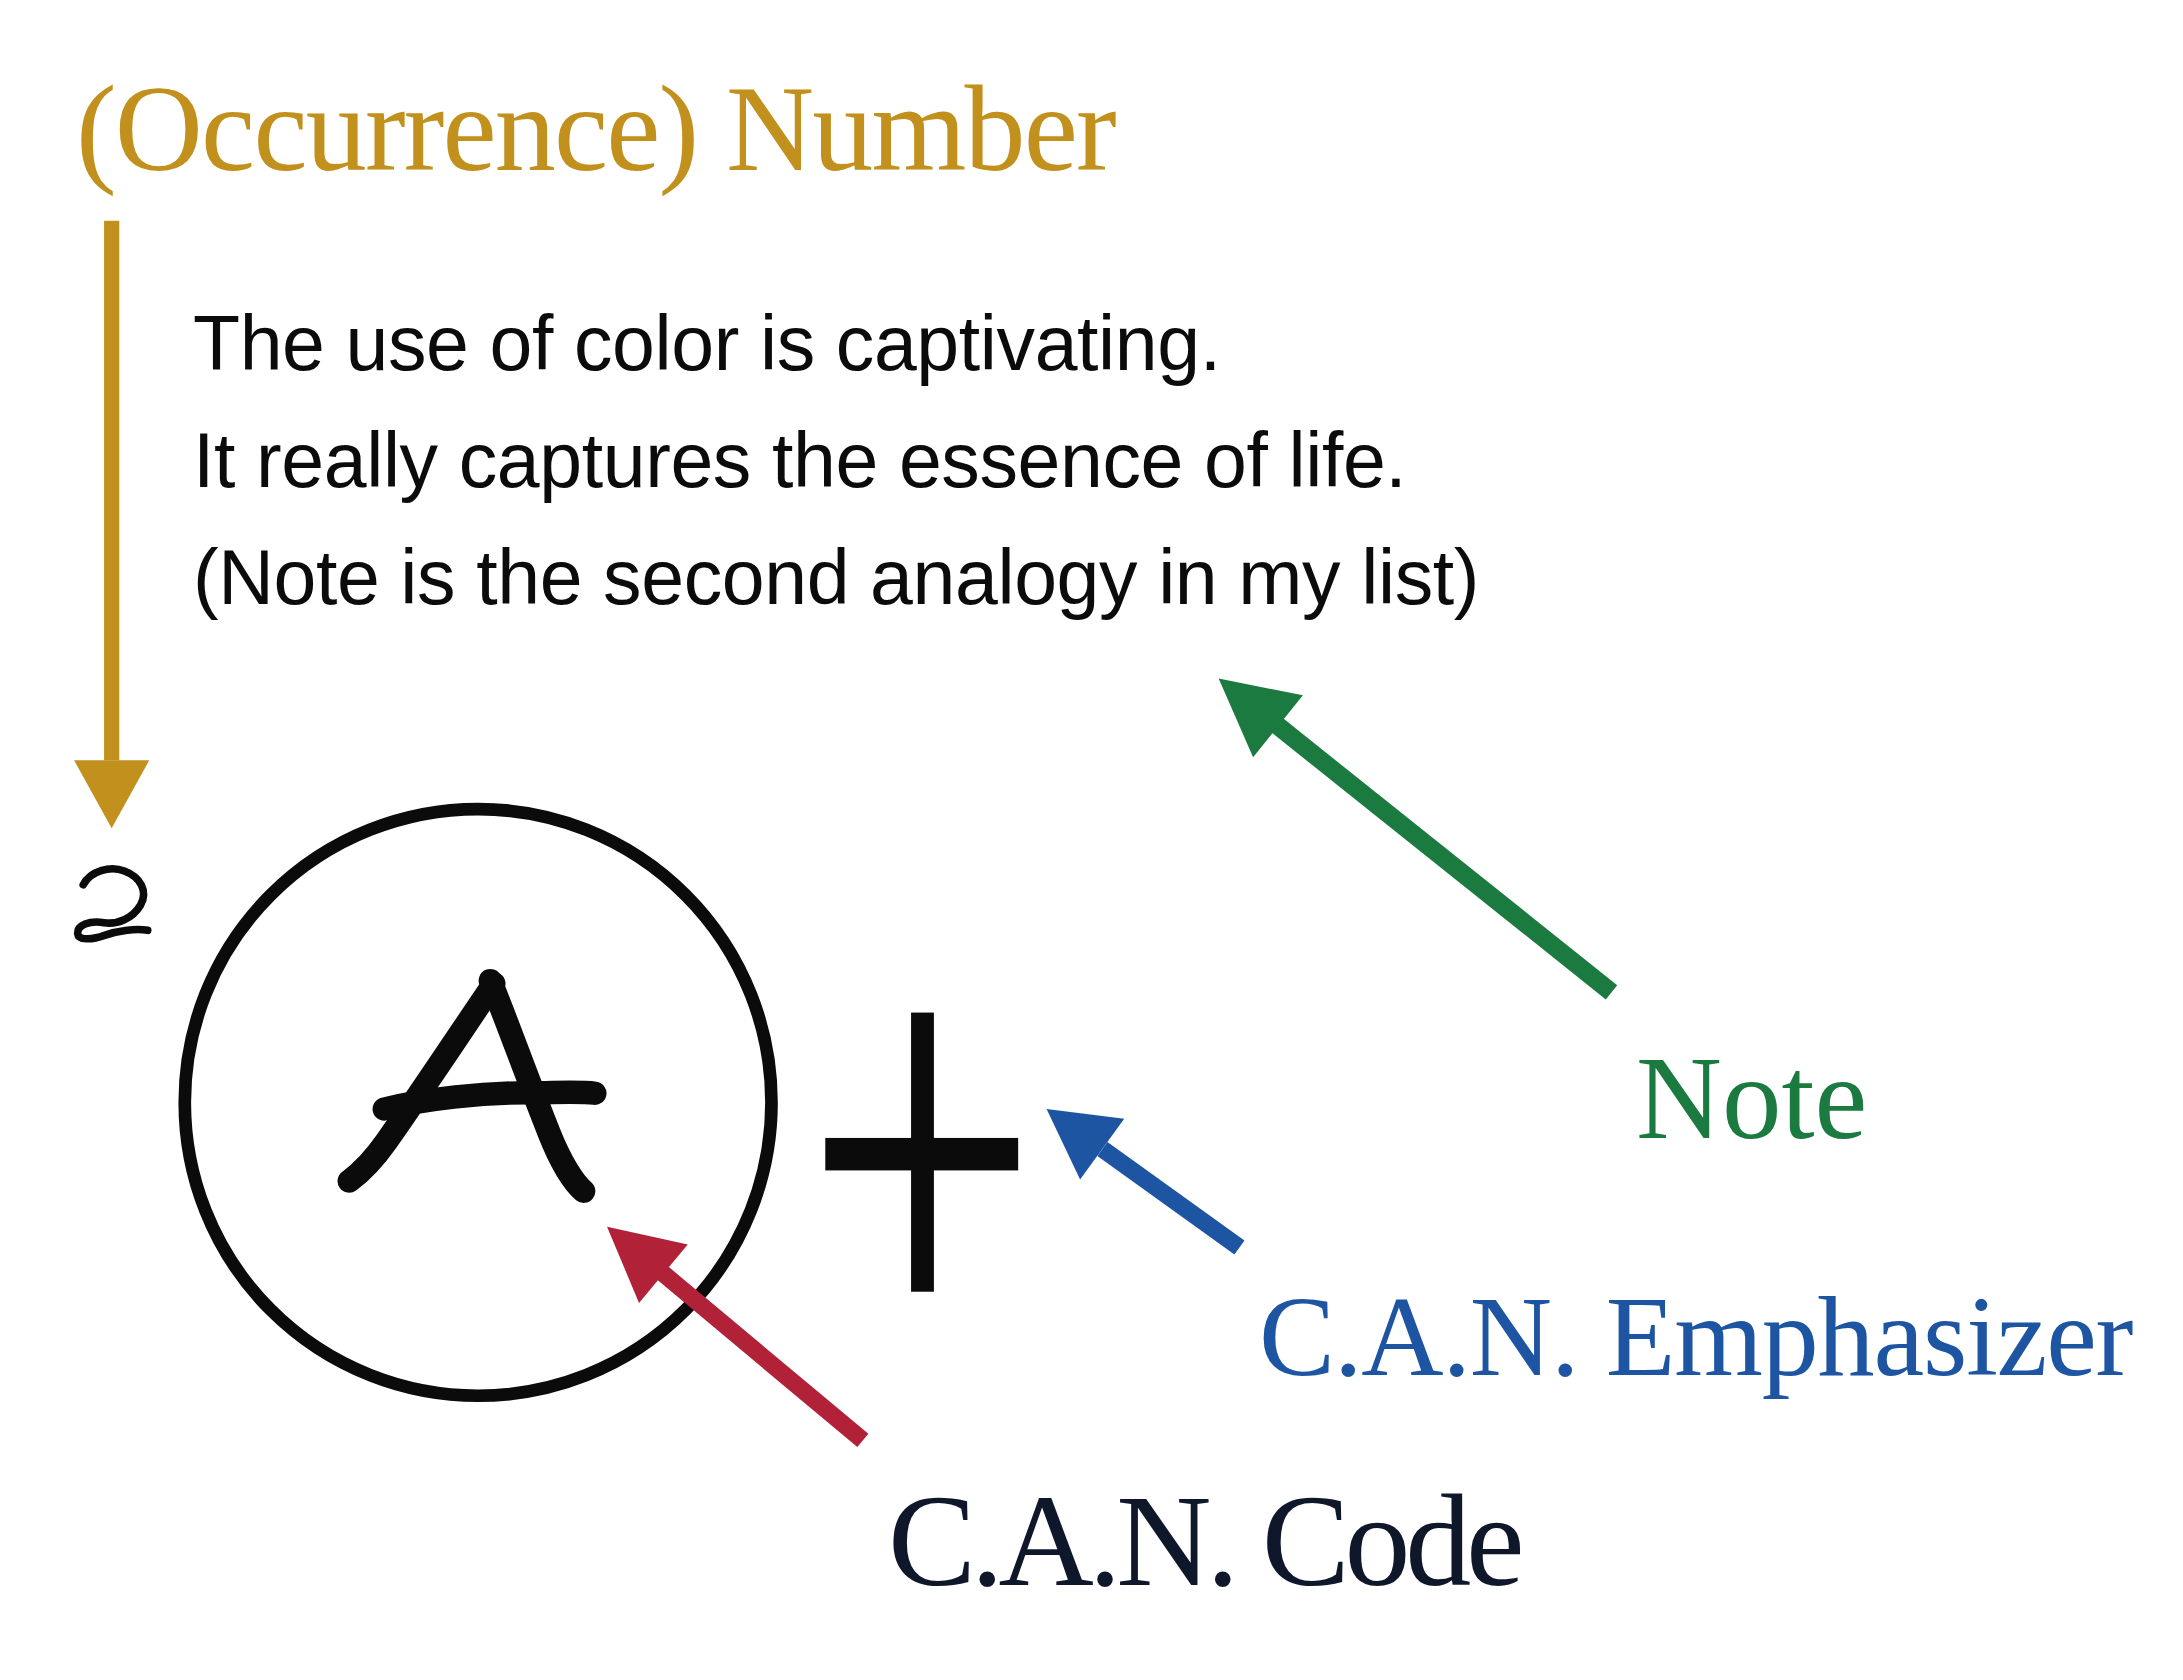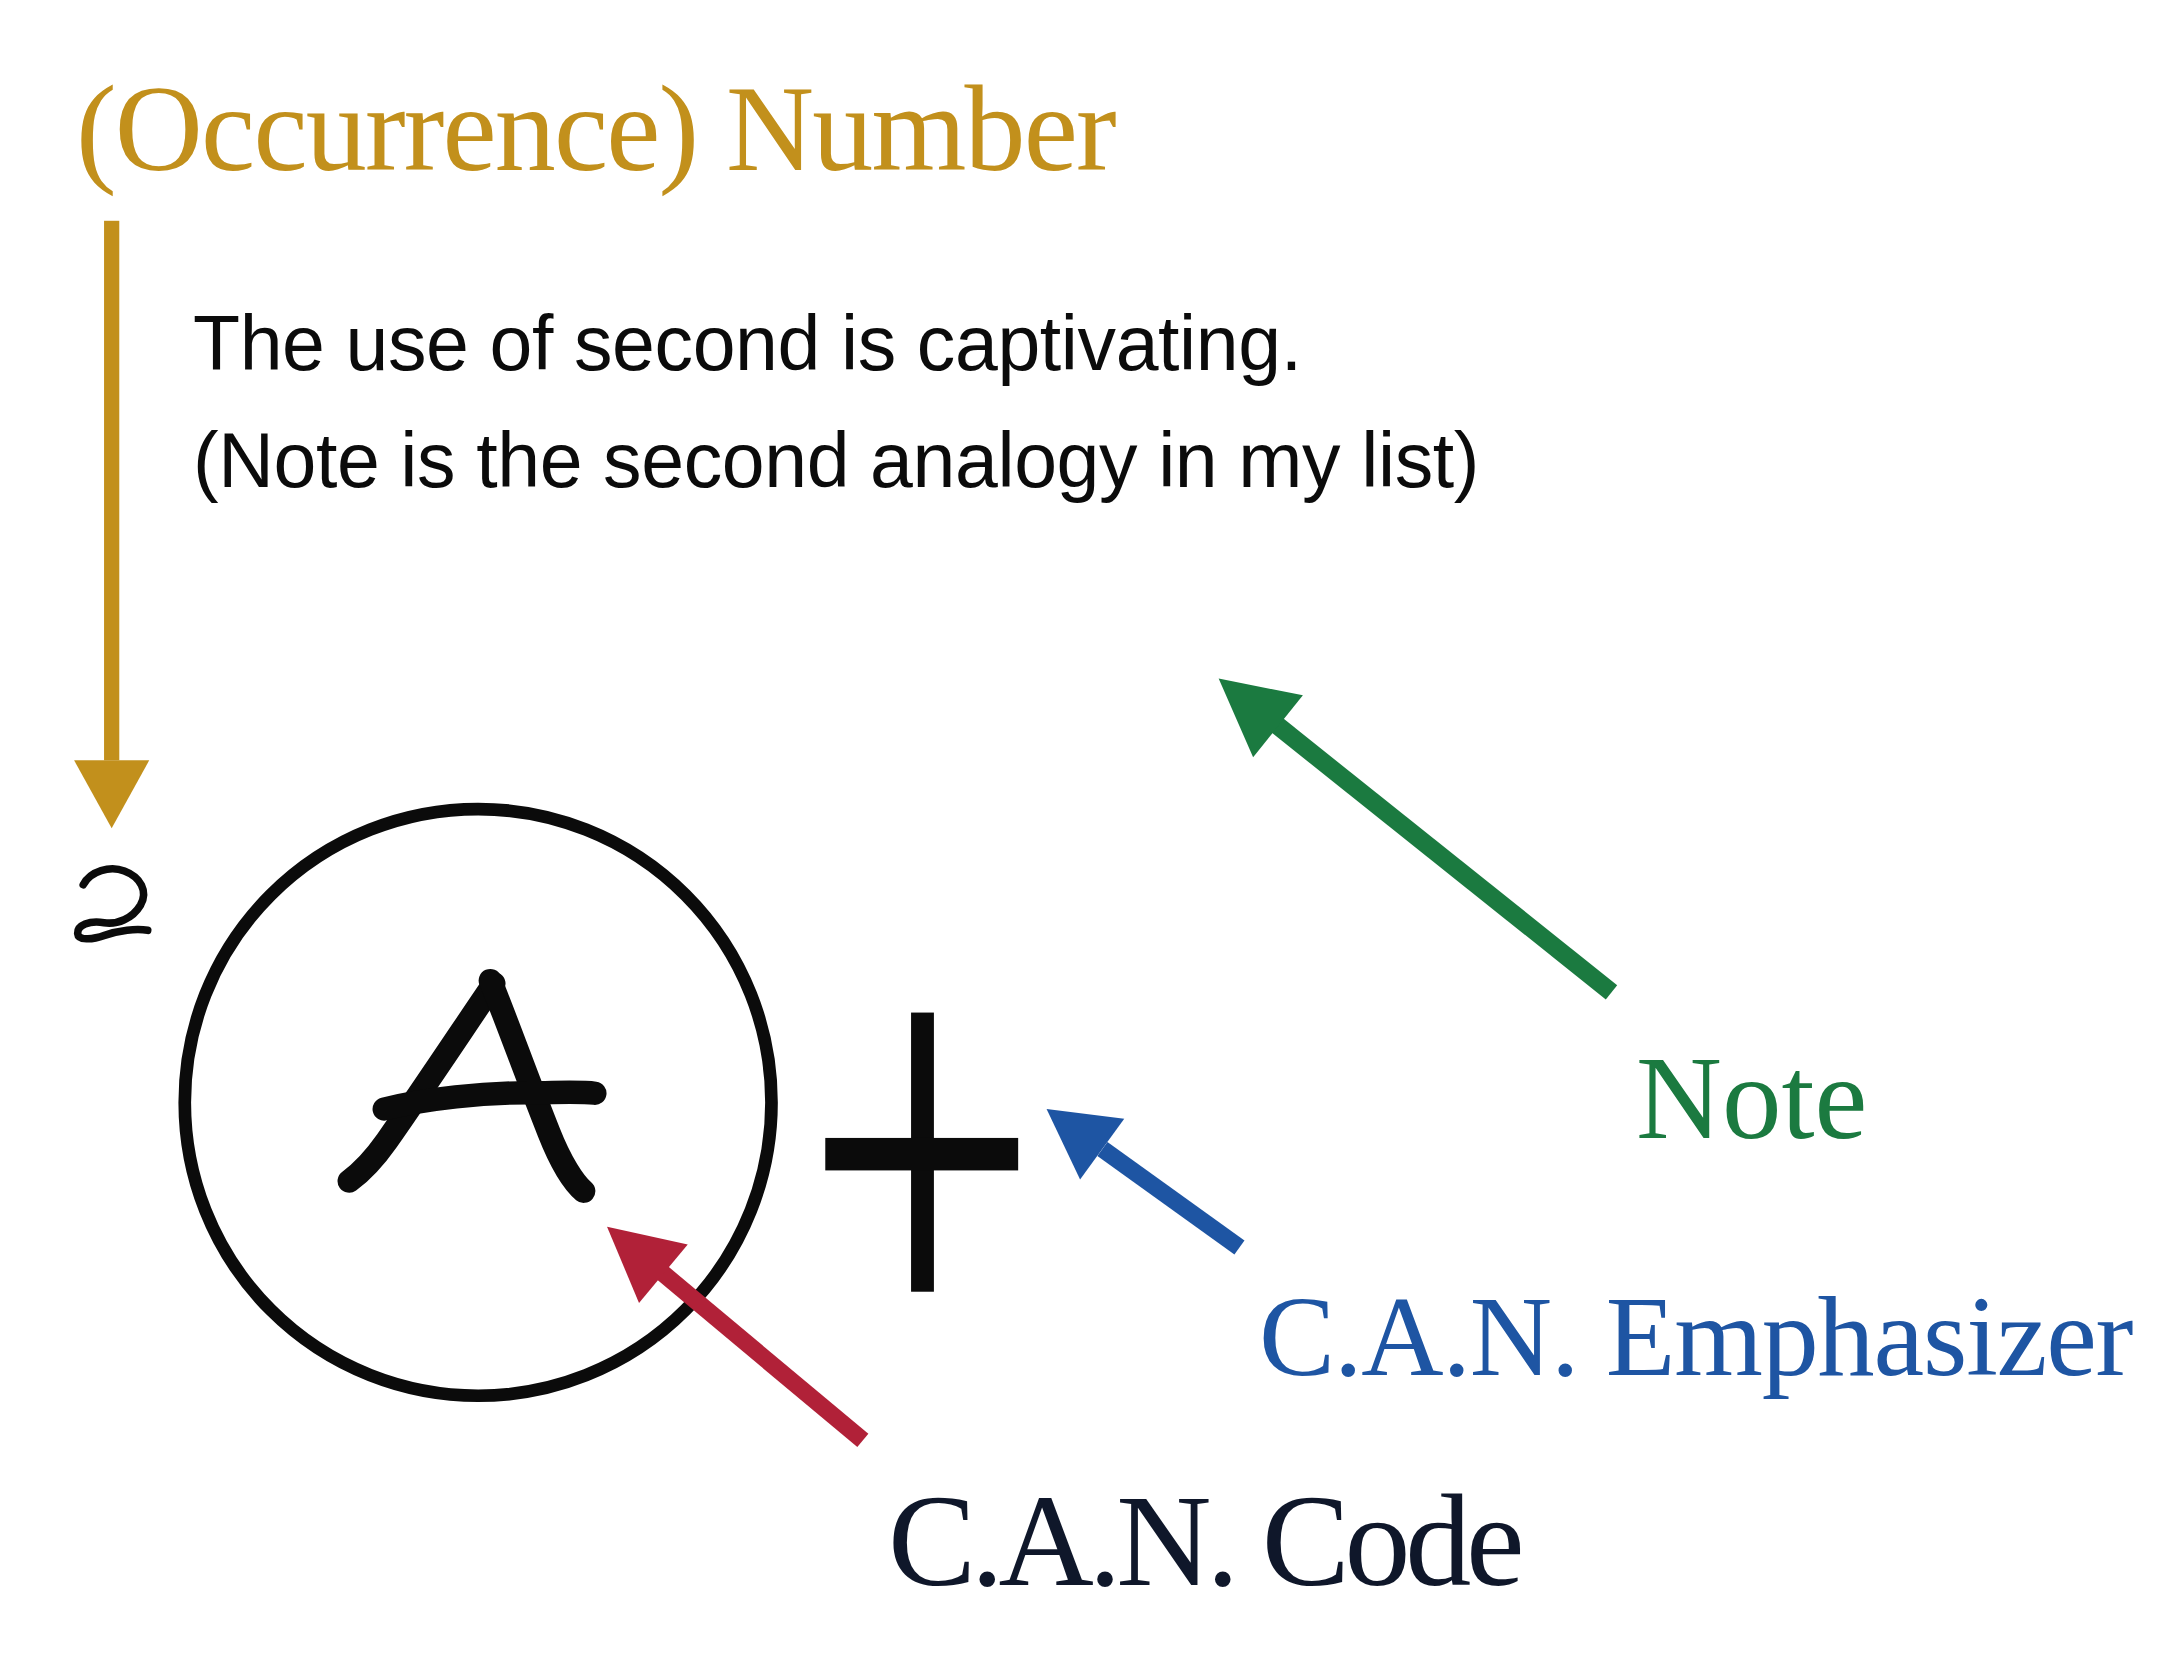--- a/index.html
+++ b/index.html
@@ -32,21 +32,22 @@
   .lbl-code{left:888px;top:1475px;font-size:132px;letter-spacing:-0.04em;}
 </style>
 </head>
 <body>
 
 <div class="canvas">
 
   <div class="abs serif title" style="color:#C2901C;">(Occurrence) Number</div>
 
   <div class="abs para">
-    <div>The use of second is captivating.</div>
+    <div>The use of color is captivating.</div>
+    <div>It really captures the essence of life.</div>
     <div>(Note is the second analogy in my list)</div>
   </div>
 
   <svg class="abs diagram-svg" viewBox="0 0 4301 3310">
 
     <g>
       <rect x="205" y="435" width="30" height="1063" fill="#C2901C"></rect>
       <polygon points="146,1498 294,1498 220,1632" fill="#C2901C"></polygon>
     </g>
 

